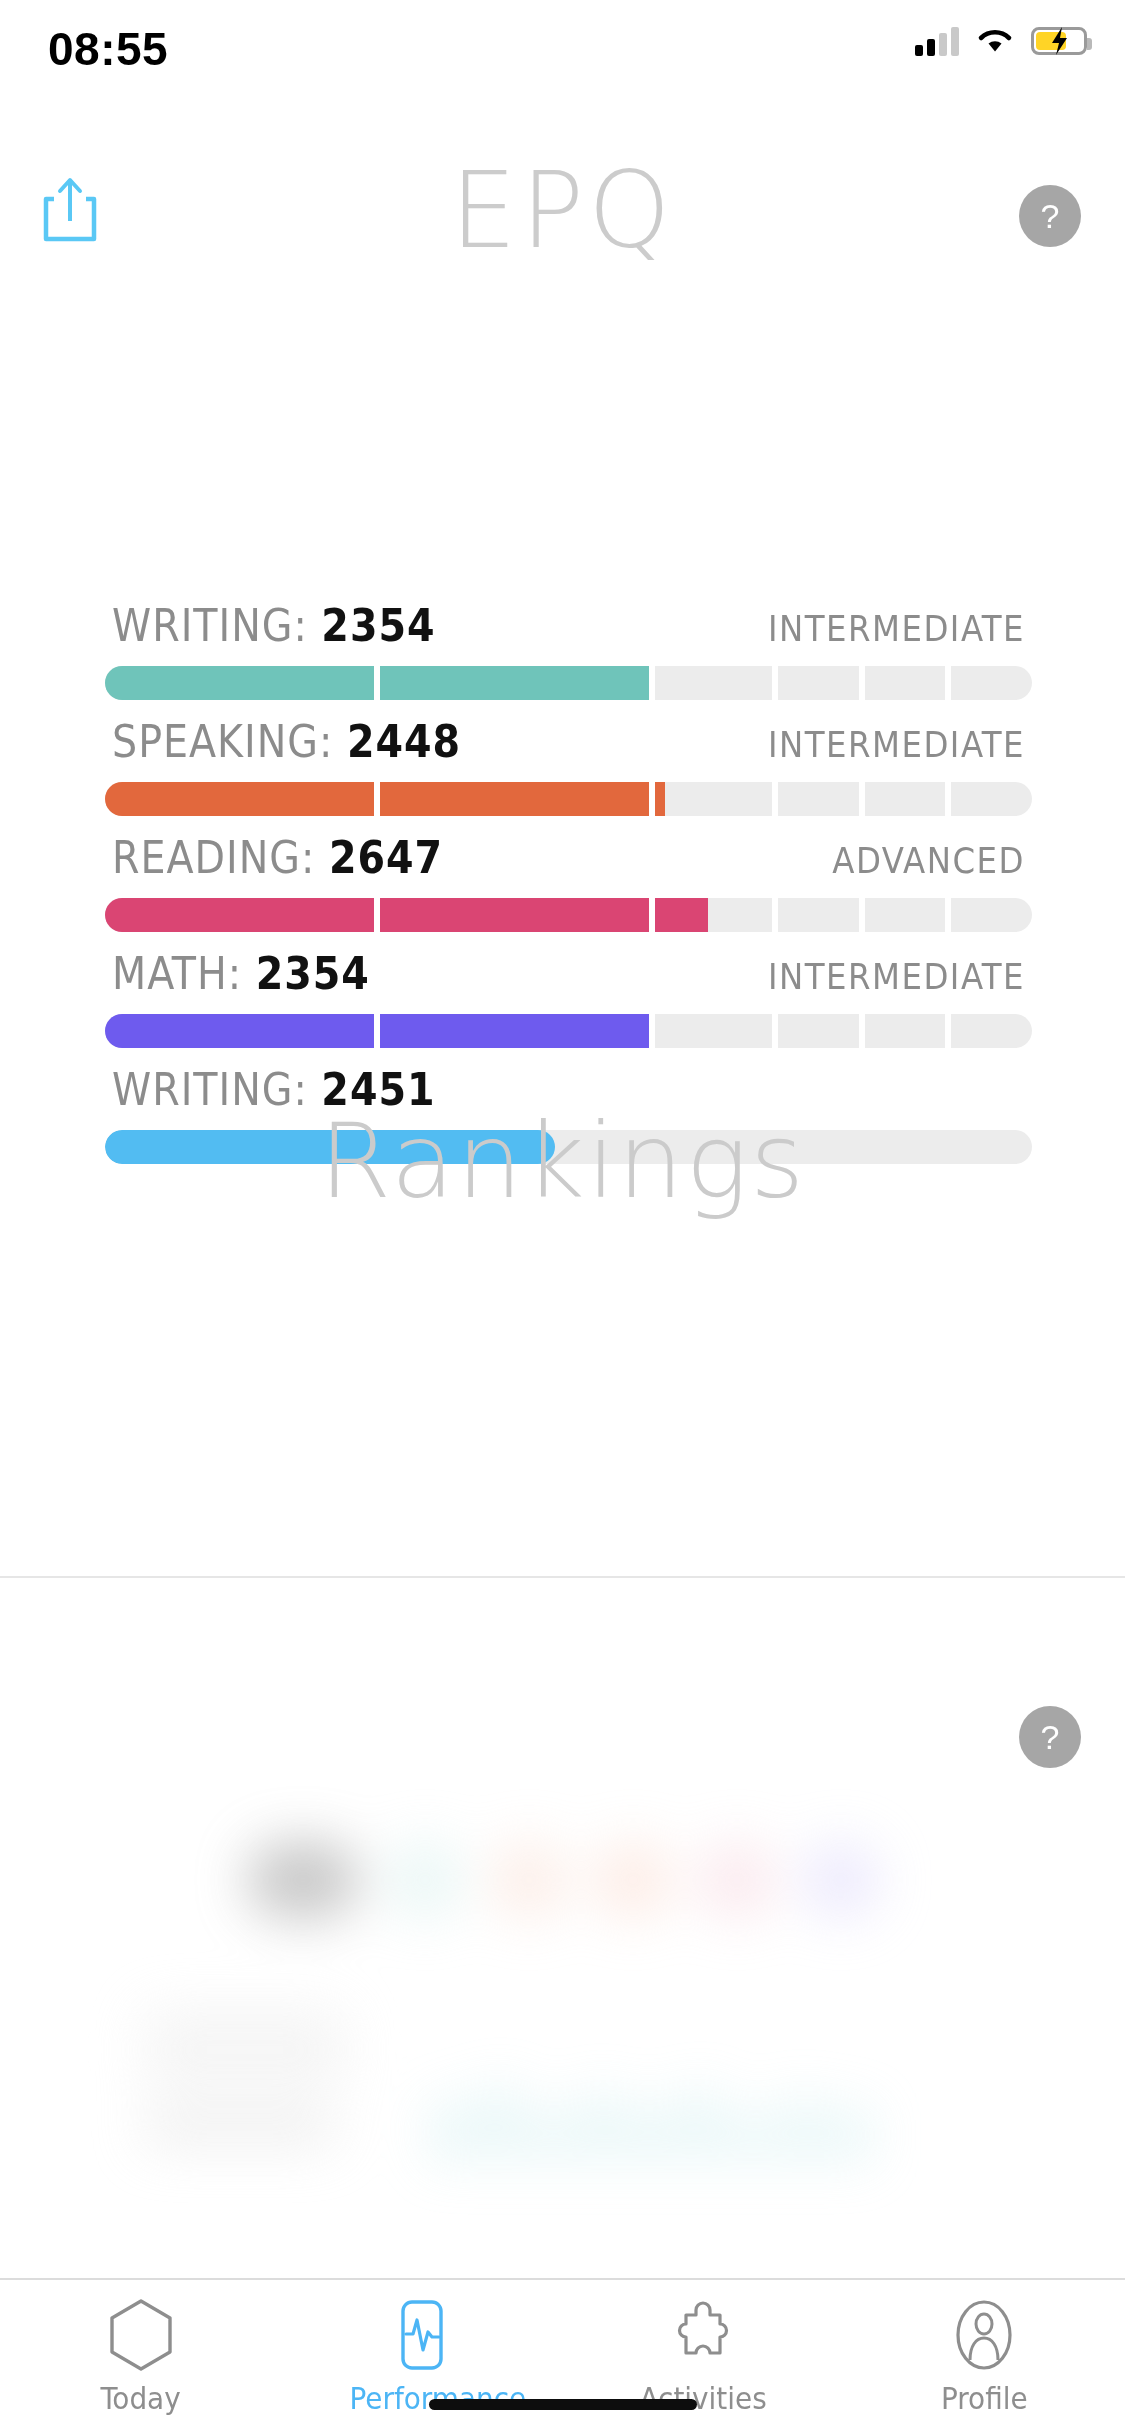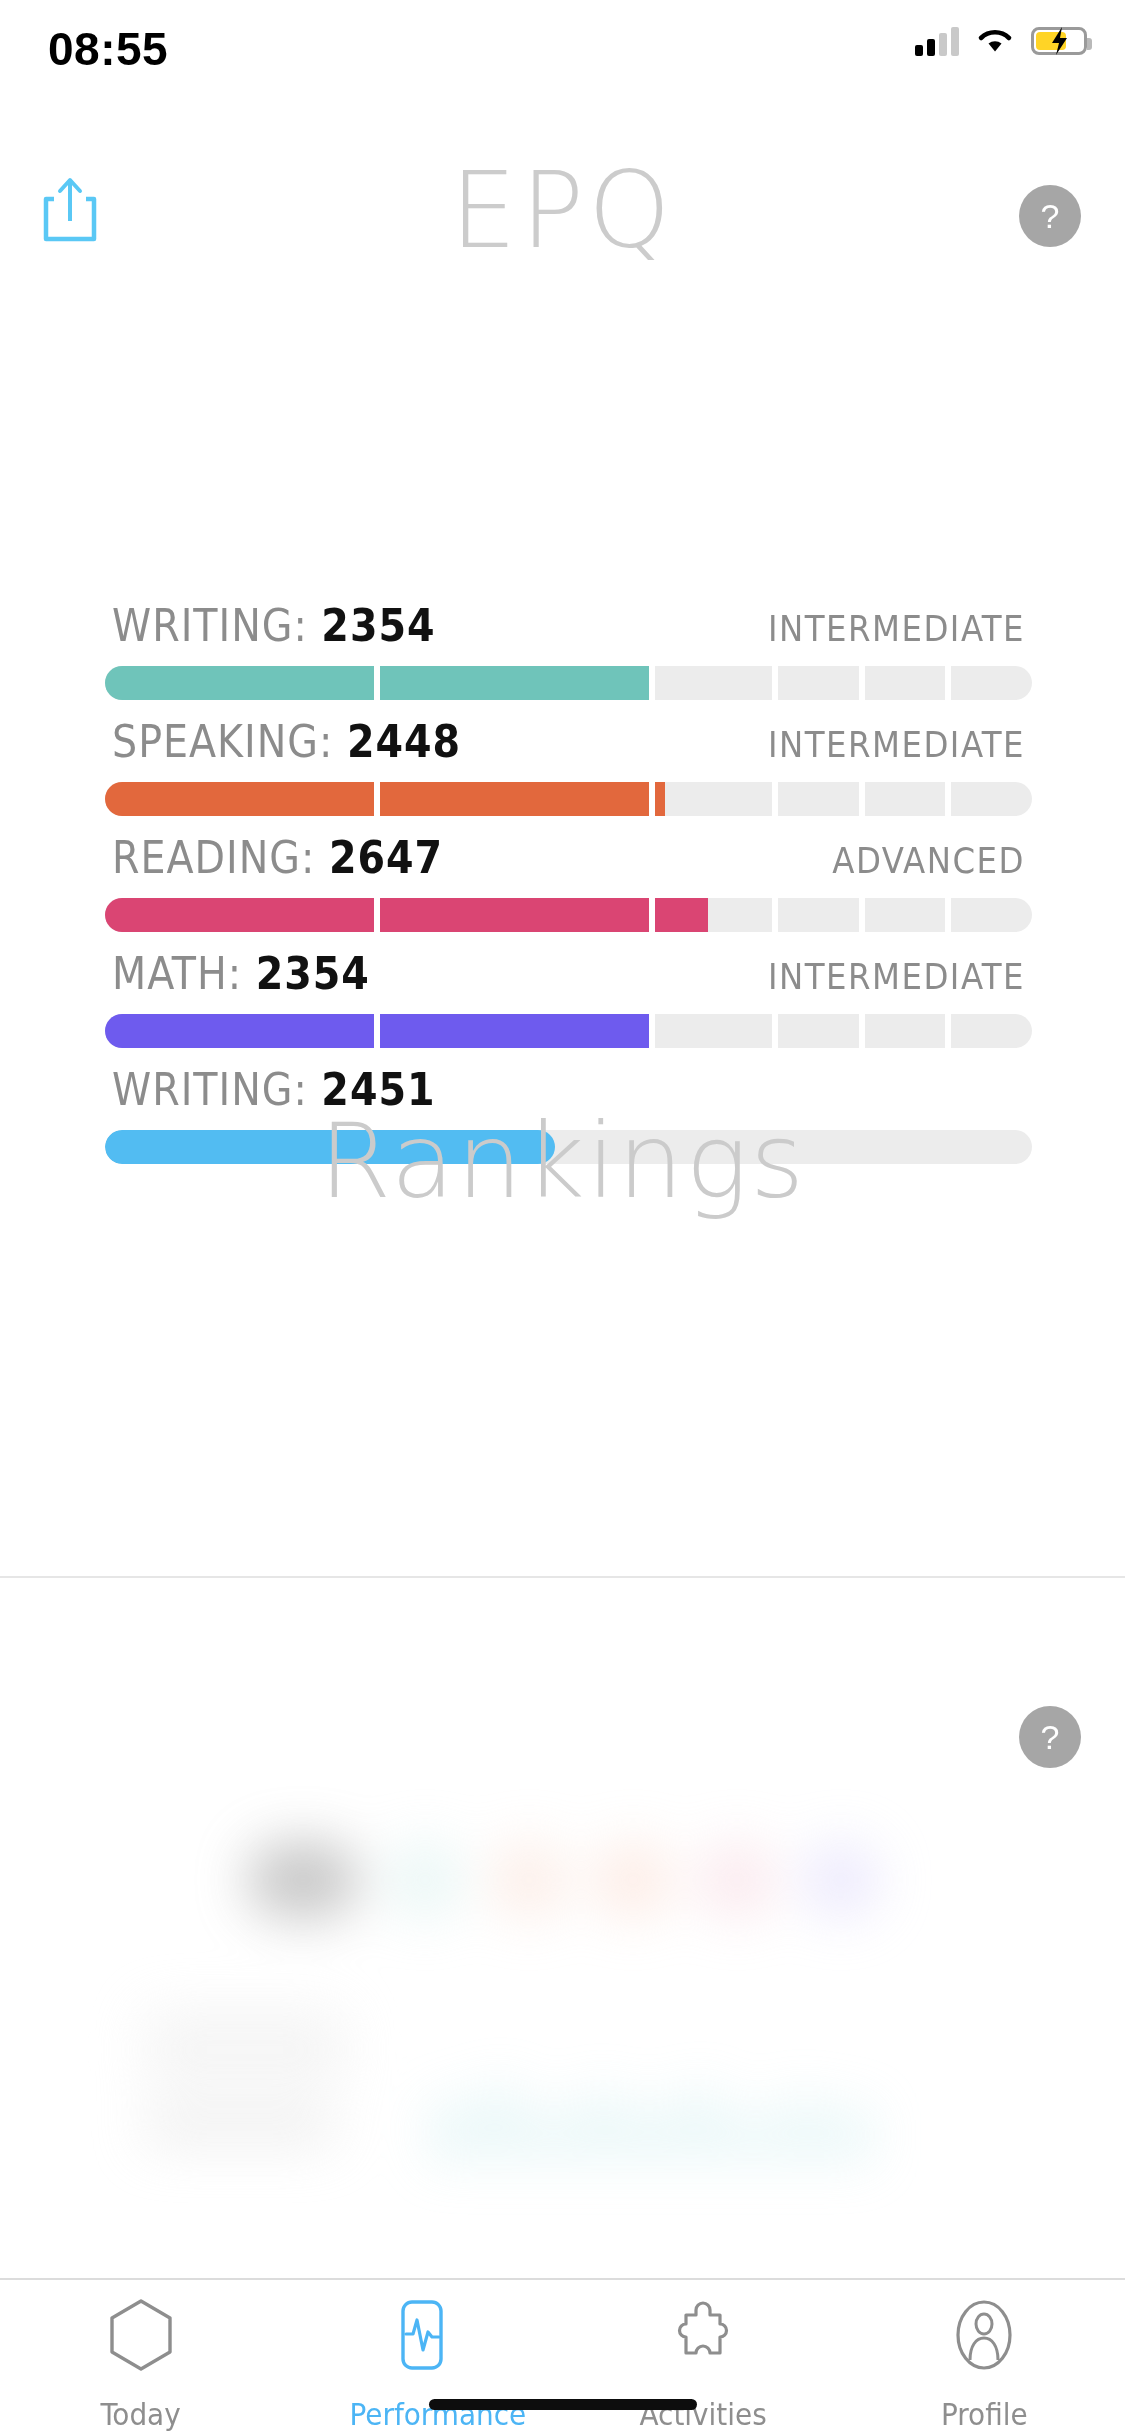--- a/index.html
+++ b/index.html
@@ -92,21 +92,21 @@
   .bl-card2 { position:absolute; left:0; top:96px; width:190px; height:40px;
     background:#e4e4e4; border-radius:8px; }
   .bl-bars { position:absolute; left:290px; top:70px; display:flex;
     align-items:flex-end; gap:18px; height:80px; }
   .bl-bars span { display:block; width:32px; background:#c8ecee; border-radius:4px; }
 
   
   .tabbar { position:absolute; left:0; bottom:0; width:1125px; height:158px;
     border-top:2px solid #dcdcdc; background:#fff; display:flex; }
   .tab { flex:1; display:flex; flex-direction:column; align-items:center;
-    justify-content:flex-start; padding-top:18px; gap:24px; }
+    justify-content:flex-start; padding-top:18px; gap:8px; }
   .tab .ico { height:74px; display:flex; align-items:center; justify-content:center; }
   .tab .tl { font-size:31px; color:#8e8e8e;
     font-family:"DejaVu Sans Condensed","Liberation Sans", sans-serif; }
   .tab.active .tl { color:#4CB5F5;margin-left:32px; }
 
   .home-indicator { position:absolute; left:50%; transform:translateX(-50%);
     bottom:26px; width:268px; height:11px; background:#0d0d0d; border-radius:6px; }
 </style>
 </head>
 <body>

